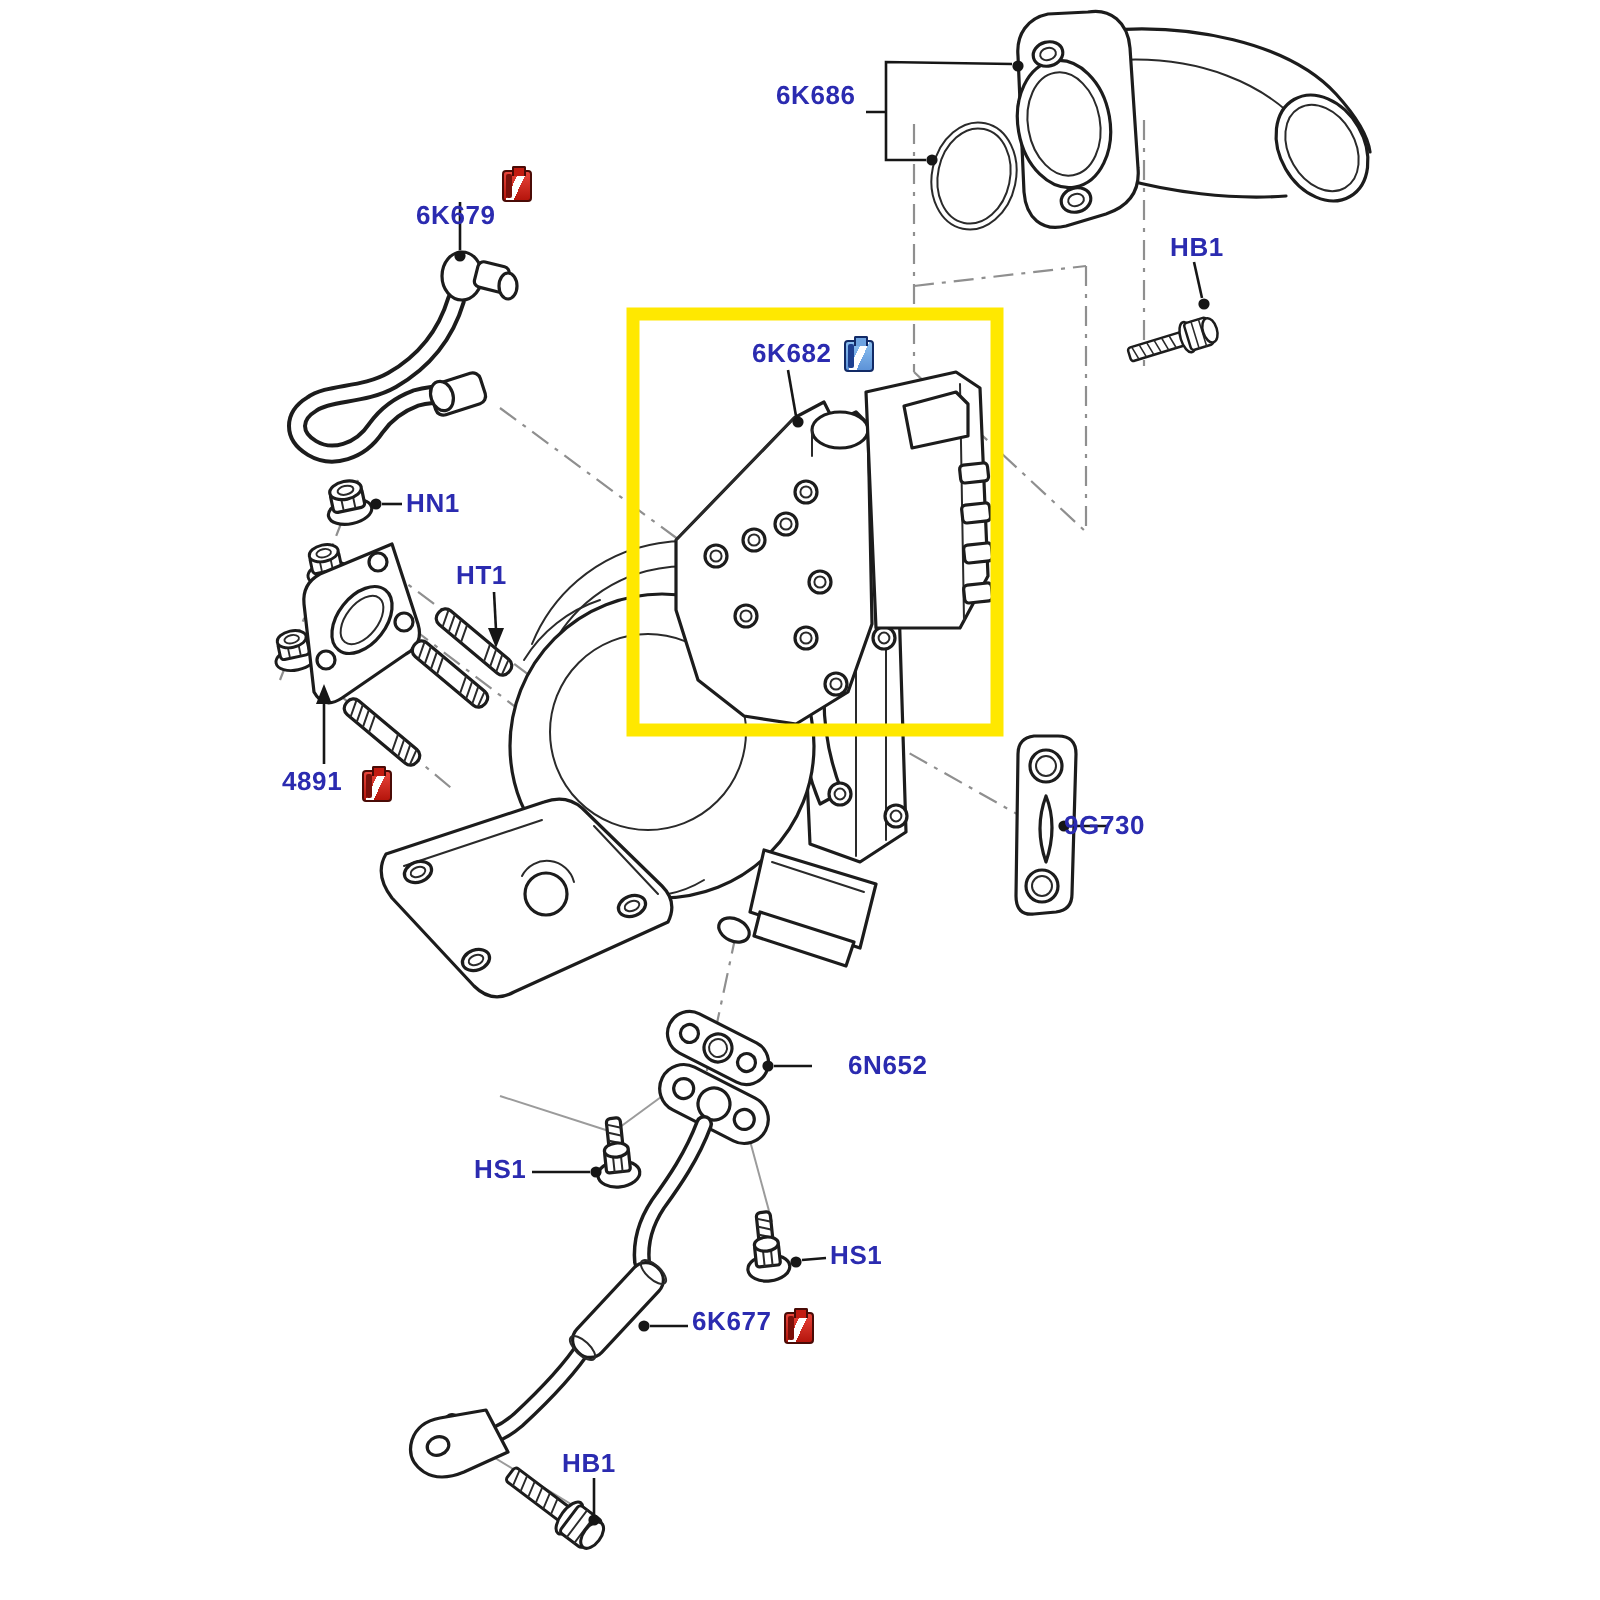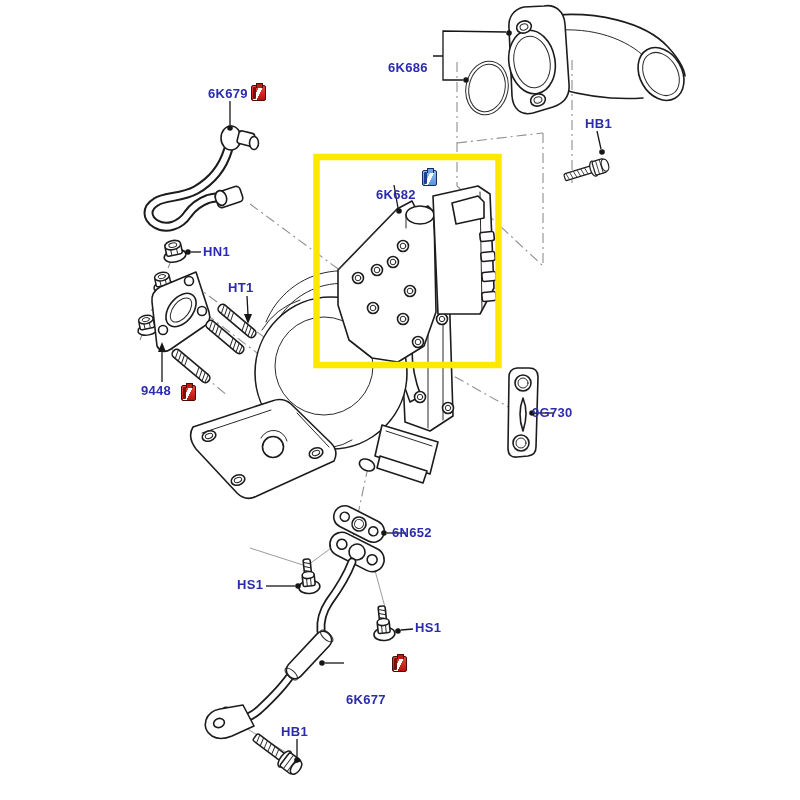--- a/index.html
+++ b/index.html
@@ -308,32 +308,32 @@
         <circle class="dot" cx="298" cy="586" r="2.8"></circle>
     <path class="lead" d="M413,629 L401,630"></path>
         <circle class="dot" cx="398" cy="631" r="2.8"></circle>
     <path class="lead" d="M344,663 L325,663"></path>
         <circle class="dot" cx="322" cy="663" r="2.8"></circle>
     <path class="lead" d="M297,739 L297,757"></path>
         <circle class="dot" cx="297" cy="760" r="2.8"></circle>
   </g>
 </svg>
 
-<div class="callout" style="left:208px;top:86px">6K679</div>
-<div class="callout" style="left:388px;top:60px">6K686</div>
+<div class="callout" style="left:208px;top:100px">6K679</div>
+<div class="callout" style="left:388px;top:40px">6K686</div>
 <div class="callout" style="left:585px;top:116px">HB1</div>
-<div class="callout" style="left:376px;top:187px">6K682</div>
+<div class="callout" style="left:376px;top:169px">6K682</div>
 <div class="callout" style="left:203px;top:244px">HN1</div>
 <div class="callout" style="left:228px;top:280px">HT1</div>
-<div class="callout" style="left:141px;top:383px">9448</div>
+<div class="callout" style="left:141px;top:383px">4891</div>
 <div class="callout" style="left:532px;top:405px">9G730</div>
-<div class="callout" style="left:392px;top:525px">6N652</div>
+<div class="callout" style="left:424px;top:525px">6N652</div>
 <div class="callout" style="left:237px;top:577px">HS1</div>
 <div class="callout" style="left:415px;top:620px">HS1</div>
-<div class="callout" style="left:346px;top:692px">6K677</div>
+<div class="callout" style="left:346px;top:653px">6K677</div>
 <div class="callout" style="left:281px;top:724px">HB1</div>
 
 <div class="flag red" style="left:251px;top:85px"></div>
 <div class="flag blue" style="left:422px;top:170px"></div>
 <div class="flag red" style="left:181px;top:385px"></div>
 <div class="flag red" style="left:392px;top:656px"></div>
 
 </div>
 
 </body></html>

